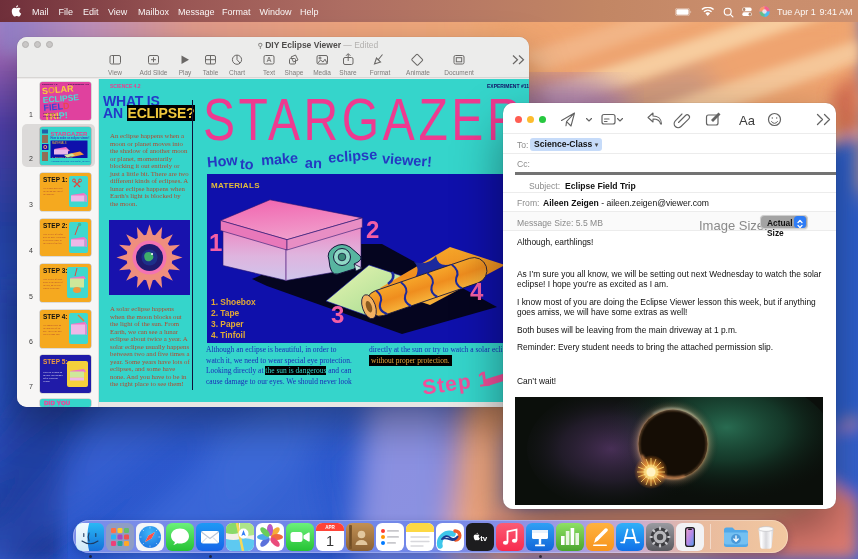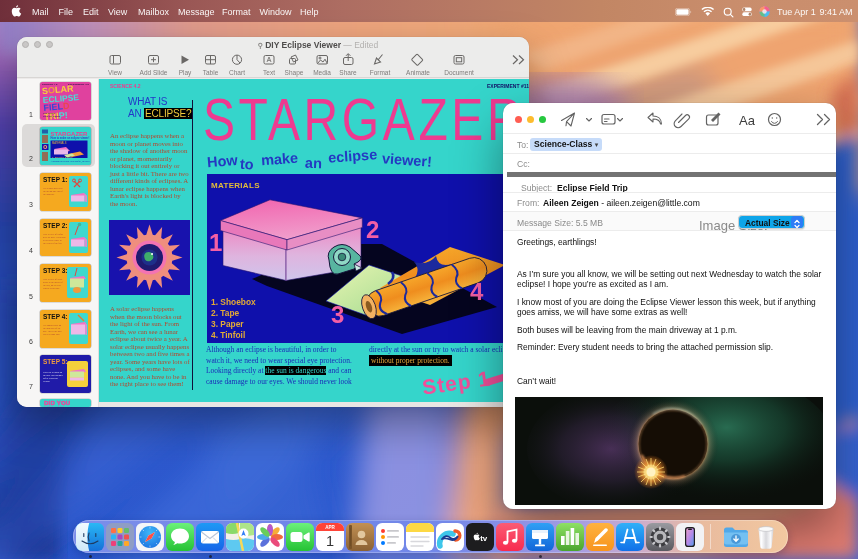--- a/index.html
+++ b/index.html
@@ -351,21 +351,21 @@
 
     <div class="thumb" style="top:362px;height:8px;background:#35d5cb">
       <div style="position:absolute;left:4px;top:1px;font-size:6px;font-weight:bold;color:#e84a9e;-webkit-text-stroke:0.4px #e84a9e;letter-spacing:0.2px">DID YOU KNOW</div>
     </div>
   </div>
 
   <div class="abs" id="slide" style="left:82px;top:42px;width:430px;height:323px;background:#35d5cb;overflow:hidden">
     <div class="abs" style="left:11px;top:4px;font-size:5px;font-weight:bold;color:#ee3a90">SCIENCE 4.2</div>
     <div class="abs" style="left:388px;top:4px;font-size:5px;font-weight:bold;color:#131268;white-space:nowrap">EXPERIMENT #11</div>
 
-    <div class="abs" style="left:29px;top:17px;font-size:10px;font-weight:normal;color:#2338c8;line-height:11.5px;letter-spacing:-0.2px">WHAT IS<br>AN <span style="background:#000;color:#f0c83c;padding:0 1px">ECLIPSE?</span></div>
+    <div class="abs" style="left:4px;top:17px;font-size:14px;font-weight:bold;color:#2338c8;line-height:11.5px;letter-spacing:-0.2px">WHAT IS<br>AN <span style="background:#000;color:#f0c83c;padding:0 1px">ECLIPSE?</span></div>
     <div class="abs" style="left:11px;top:53px;width:80px;font-family:'Liberation Serif',serif;font-size:6.8px;line-height:7.5px;color:#b5492f">An eclipse happens when a moon or planet moves into the shadow of another moon or planet, momentarily blocking it out entirely or just a little bit. There are two different kinds of eclipses. A lunar eclipse happens when Earth's light is blocked by the moon.</div>
     <svg class="abs" style="left:10px;top:141px" width="81" height="75" viewBox="0 0 81 75">
       <rect width="81" height="75" fill="#1812ad"></rect>
       <g transform="translate(40.5,37.5)">
         <g fill="#ef8e7e">
           <g id="rays">
             <polygon points="-3.5,-22 0,-33 3.5,-22"></polygon>
             <polygon points="-3.5,-22 0,-33 3.5,-22" transform="rotate(22.5)"></polygon>
             <polygon points="-3.5,-22 0,-33 3.5,-22" transform="rotate(45)"></polygon>
             <polygon points="-3.5,-22 0,-33 3.5,-22" transform="rotate(67.5)"></polygon>
@@ -513,43 +513,43 @@
     <path d="M314.5 11.5 L319.5 16.5 L314.5 21.5 M321.5 11.5 L326.5 16.5 L321.5 21.5" stroke-width="1.3"></path>
   </svg>
 
   <div class="abs" style="left:0;top:30px;width:333px;height:22px;border-top:1px solid #ececec">
     <span class="abs" style="left:14px;top:5.5px;font-size:8.6px;color:#8b8b8b">To:</span>
     <span class="abs" style="left:27px;top:3.5px;background:#c6dbf9;border-radius:3px;padding:1.5px 4px;font-size:8.6px;color:#111;font-weight:bold">Science-Class <span style="font-weight:normal;font-size:7px;color:#444">▾</span></span>
   </div>
   <div class="abs" style="left:0;top:49.5px;width:333px;height:19.5px;border-top:1px solid #ececec">
     <span class="abs" style="left:14px;top:5.5px;font-size:8.6px;color:#8b8b8b">Cc:</span>
   </div>
-  <div class="abs" style="left:4px;top:69px;width:333px;height:19.5px;border-top:5px solid #737373">
+  <div class="abs" style="left:12px;top:69px;width:333px;height:19.5px;border-top:3px solid #737373">
     <span class="abs" style="left:14px;top:5.5px;font-size:8.6px;color:#8b8b8b">Subject:</span>
     <span class="abs" style="left:50px;top:5.5px;font-size:8.6px;color:#111;font-weight:bold">Eclipse Field Trip</span>
   </div>
   <div class="abs" style="left:0;top:88.5px;width:333px;height:19.5px;border-top:1px solid #ececec">
     <span class="abs" style="left:14px;top:5.5px;font-size:8.6px;color:#8b8b8b">From:</span>
-    <span class="abs" style="left:40px;top:5.5px;font-size:8.6px;color:#111;font-weight:bold">Aileen Zeigen <span style="font-weight:normal">- aileen.zeigen@little.com</span></span>
+    <span class="abs" style="left:40px;top:5.5px;font-size:8.6px;color:#111;font-weight:bold">Aileen Zeigen <span style="font-weight:normal">- aileen.zeigen@viewer.com</span></span>
   </div>
   <div class="abs" style="left:0;top:108px;width:333px;height:19.5px;border-top:1px solid #ececec;border-bottom:1px solid #ececec;background:#fafafa">
     <span class="abs" style="left:14px;top:5.5px;font-size:8.6px;color:#8a8a8a">Message Size: 5.5 MB</span>
     <span class="abs" style="left:196px;top:5.5px;font-size:13px;color:#8a8a8a">Image Size:</span>
-    <span class="abs" style="left:235px;top:2.5px;width:67px;height:14px;background:#0ea5e9;border:0.5px solid #cfcfcf;border-radius:4px;box-shadow:0 0.5px 1px rgba(0,0,0,0.1)">
+    <span class="abs" style="left:257px;top:2.5px;width:48px;height:14px;background:#a3a3a3;border:0.5px solid #cfcfcf;border-radius:4px;box-shadow:0 0.5px 1px rgba(0,0,0,0.1)">
       <span class="abs" style="left:6px;top:2px;font-size:8.4px;color:#111;font-weight:bold">Actual Size</span>
       <span class="abs" style="right:1px;top:0.75px;width:12px;height:12px;background:#2e7cf6;border-radius:3.5px">
         <svg width="12" height="12" viewBox="0 0 12 12" fill="none" stroke="#fff" stroke-width="1.4" stroke-linecap="round" stroke-linejoin="round">
           <path d="M4 4.6 L6 2.4 L8 4.6 M4 7.4 L6 9.6 L8 7.4"></path>
         </svg>
       </span>
     </span>
   </div>
 
   <div class="abs" style="left:14px;top:133.5px;width:307px;font-size:8.4px;line-height:10.4px;color:#101010">
-    <div>Greetings, earthlings!</div>
+    <div>Although, earthlings!</div>
     <div style="margin-top:22px">As I’m sure you all know, we will be setting out next Wednesday to watch the solar eclipse! I hope you’re as excited as I am.</div>
     <div style="margin-top:7.2px">I know most of you are doing the Eclipse Viewer lesson this week, but if anything goes amiss, we will have some extras as well!</div>
     <div style="margin-top:7.2px">Both buses will be leaving from the main driveway at 1 p.m.</div>
     <div style="margin-top:6.4px">Reminder: Every student needs to bring the attached permission slip.</div>
     <div style="margin-top:24px">Can’t wait!</div>
     <div style="margin-top:9.6px">Best,<br>Mrs. Zeigen</div>
   </div>
 
   <svg class="abs" style="left:12px;top:294px" width="308" height="108" viewBox="0 0 308 108">
     <defs>

